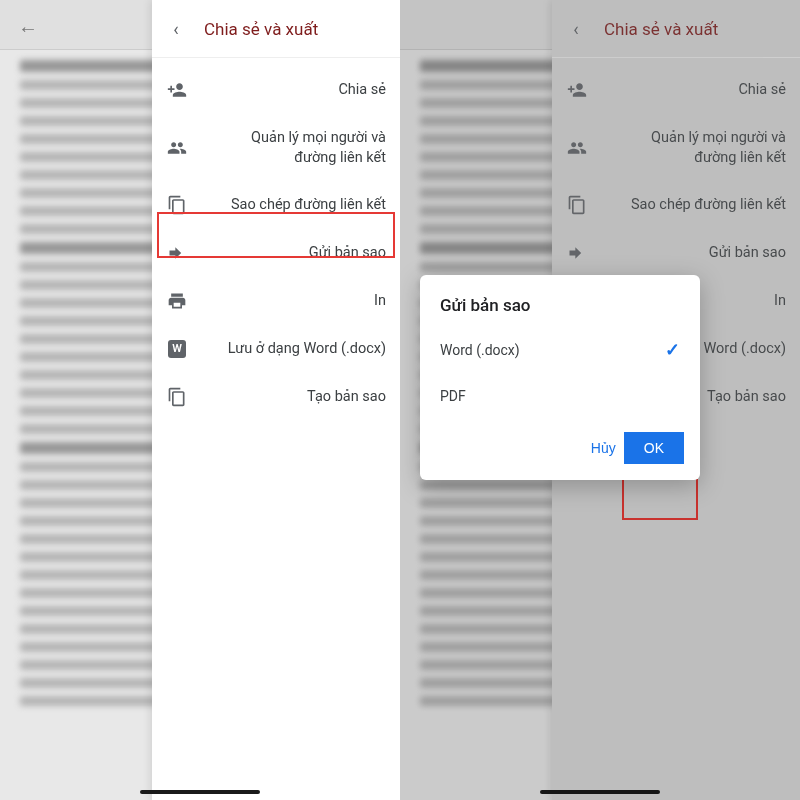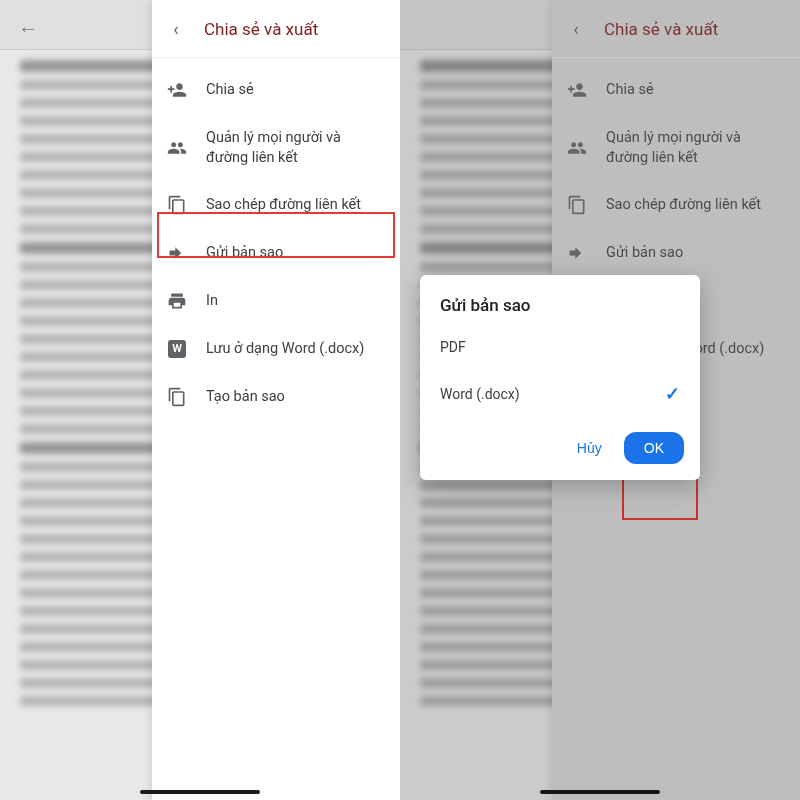--- a/index.html
+++ b/index.html
@@ -92,20 +92,21 @@
   }
   .sheet-body {
     padding: 8px 0;
   }
   .sheet-row {
     display: flex;
     align-items: center;
     padding: 14px 14px;
     gap: 18px;
     cursor: pointer;
+    text-align: right;
   }
   .sheet-row .ico {
     width: 22px;
     color: #5f6368;
     display: flex;
     align-items: center;
     justify-content: center;
   }
   .sheet-row .ico svg { width: 20px; height: 20px; fill: #5f6368; }
   .sheet-row .ico .w-badge {
@@ -157,37 +158,37 @@
   }
   .dialog .opt .check {
     color: #1a73e8;
     font-size: 18px;
     font-weight: 600;
   }
   .dialog .actions {
     display:flex;
     justify-content:flex-end;
     align-items:center;
-    gap: 14px;
+    gap: 0;
     padding: 14px 16px 2px 16px;
   }
   .dialog .btn-cancel {
     color: #1a73e8;
     font-size:14px;
     padding: 8px 8px;
     background:none;
     border:none;
     cursor:pointer;
   }
   .dialog .btn-ok {
     background:#1a73e8;
     color:#fff;
     font-size:14px;
     border:none;
-    border-radius:12px;
+    border-radius:0;
     padding:8px 20px;
     cursor:pointer;
   }
   .home-indicator {
     position:absolute;
     bottom:6px;
     left:50%;
     transform:translateX(-50%);
     width:120px;
     height:4px;
@@ -409,25 +410,25 @@
             </svg>
           </span>
         <span class="label">Tạo bản sao</span>
       </div>
     </div>
   </div>
 
   <div class="dialog">
     <h3>Gửi bản sao</h3>
     <div class="opt">
-      <span>PDF</span>
-    </div>
-    <div class="opt">
       <span>Word (.docx)</span>
       <span class="check">✓</span>
+    </div>
+    <div class="opt">
+      <span>PDF</span>
     </div>
     <div class="actions">
       <button class="btn-cancel">Hủy</button>
       <button class="btn-ok">OK</button>
     </div>
   </div>
 
   <div class="highlight-box" style="left:22px; top:422px; width:276px; height:46px;"></div>
   <div class="highlight-box" style="left:222px; top:476px; width:76px; height:44px;"></div>
 

